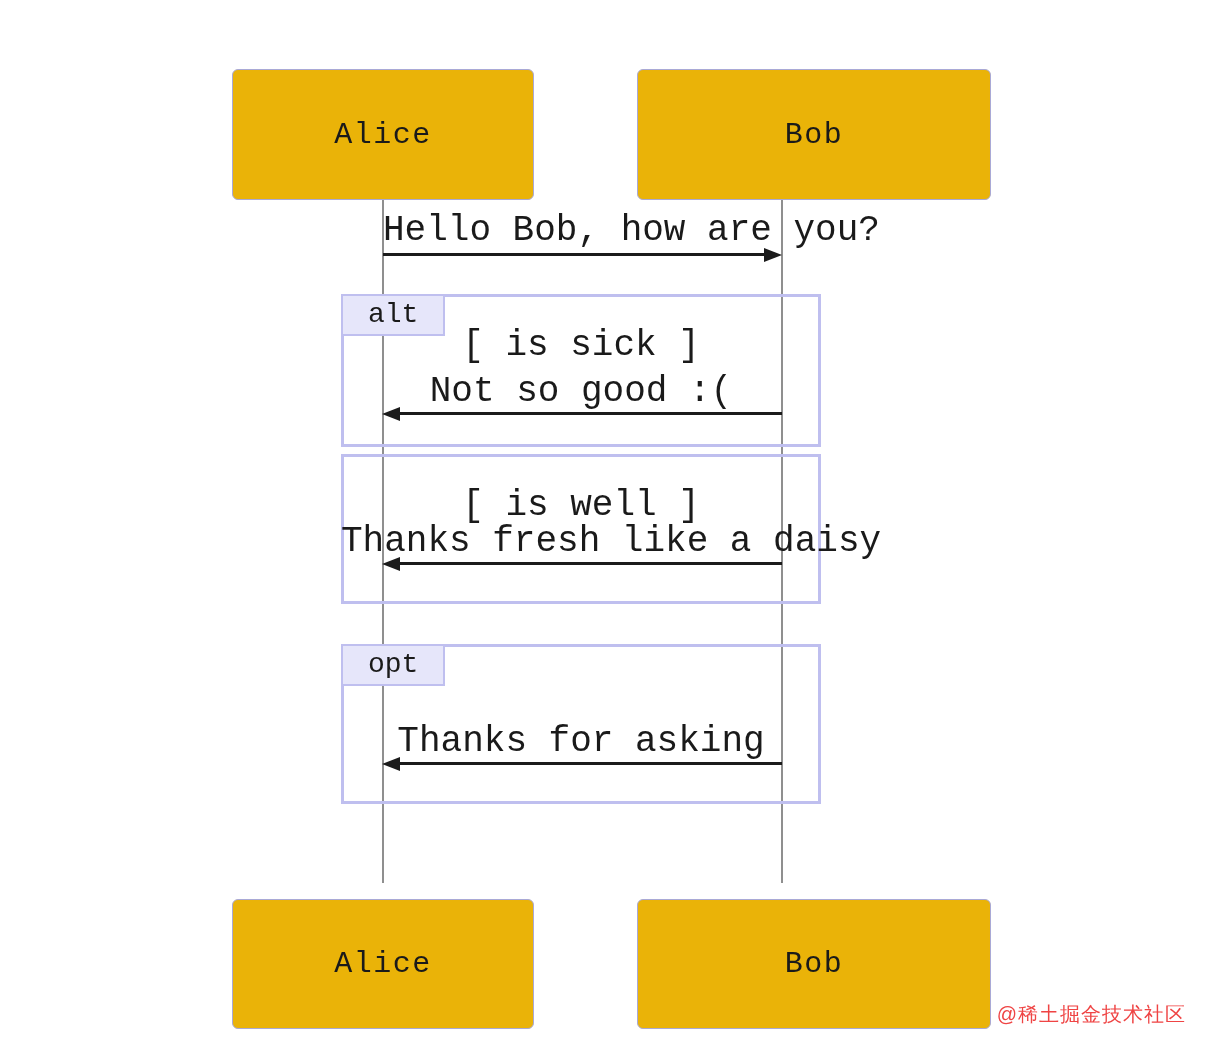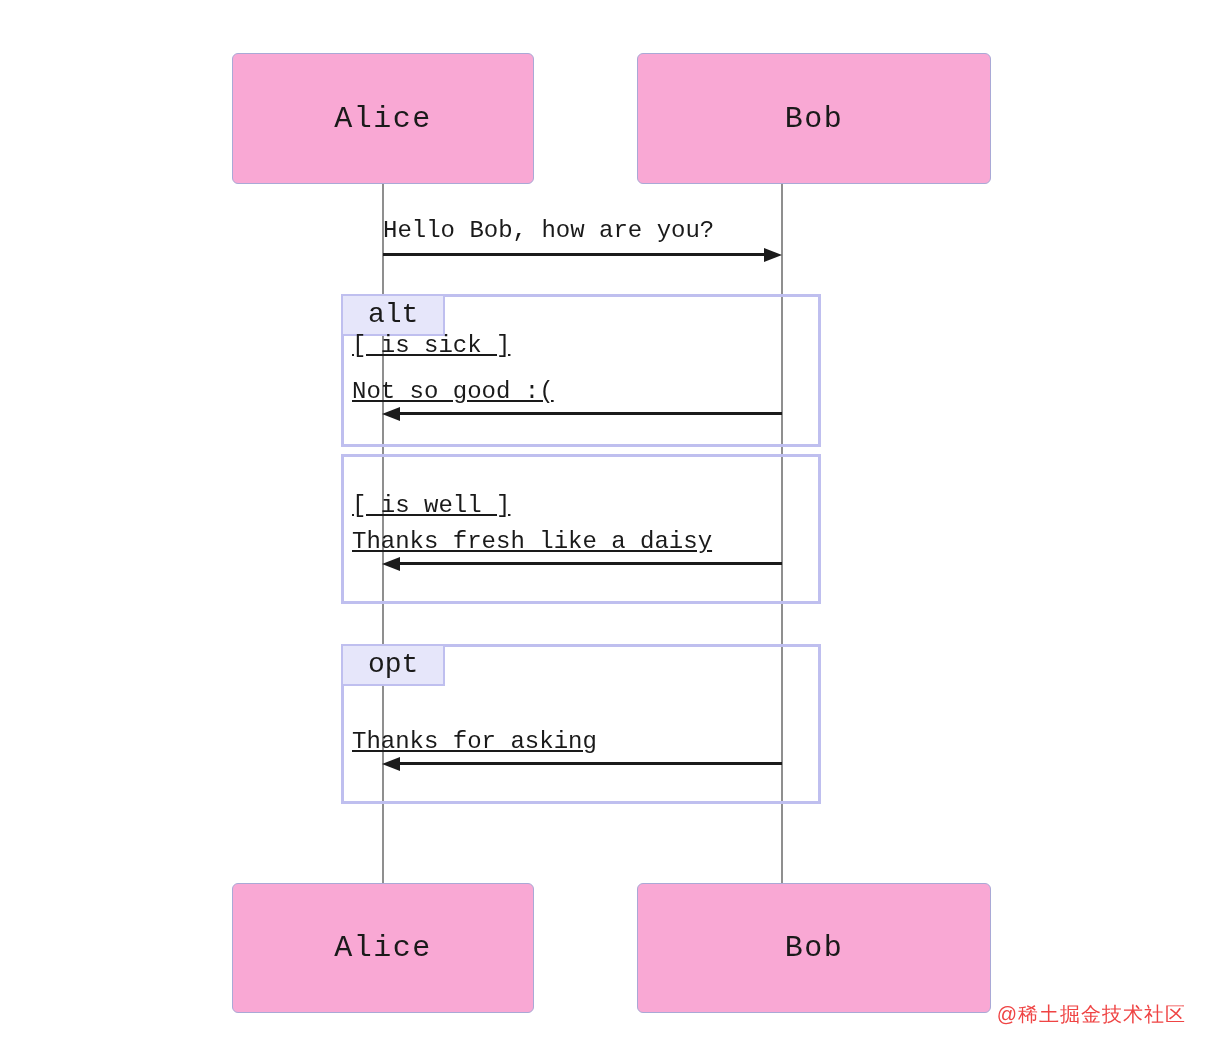--- a/index.html
+++ b/index.html
@@ -22,46 +22,47 @@
     background: #8f8f8f;
   }
   .lifeline.alice { left: 382px; }
   .lifeline.bob   { left: 781px; }
 
   
   .actor {
     position: absolute;
     width: 302px;
     height: 131px;
-    background: #f9a8d4;
+    background: #eab308;
     border: 1px solid #a9a9d6;
     border-radius: 6px;
     display: flex;
     align-items: center;
     justify-content: center;
     font-size: 30px;
     letter-spacing: 1.5px;
     box-sizing: border-box;
+    margin-top: 16px;
   }
   .actor.top    { top: 53px; }
   .actor.bottom { top: 883px; height: 130px; }
   .actor.alice  { left: 232px; }
   .actor.bob    { left: 637px; width: 354px; }
 
   
   .msg-text {
     position: absolute;
     height: 34px;
     line-height: 34px;
-    font-size: 24px;
-    text-align: left;
+    font-size: 36px;
+    text-align: center;
     white-space: nowrap;
   }
   .span-lifelines { left: 383px; width: 399px; }
-  .span-frame     { left: 352px; width: 480px; text-decoration: underline; }
+  .span-frame     { left: 341px; width: 480px; }
 
   
   .arrow-line {
     position: absolute;
     height: 3px;
     background: #1b1b1b;
   }
   .arrow-head {
     position: absolute;
     width: 0; height: 0;

